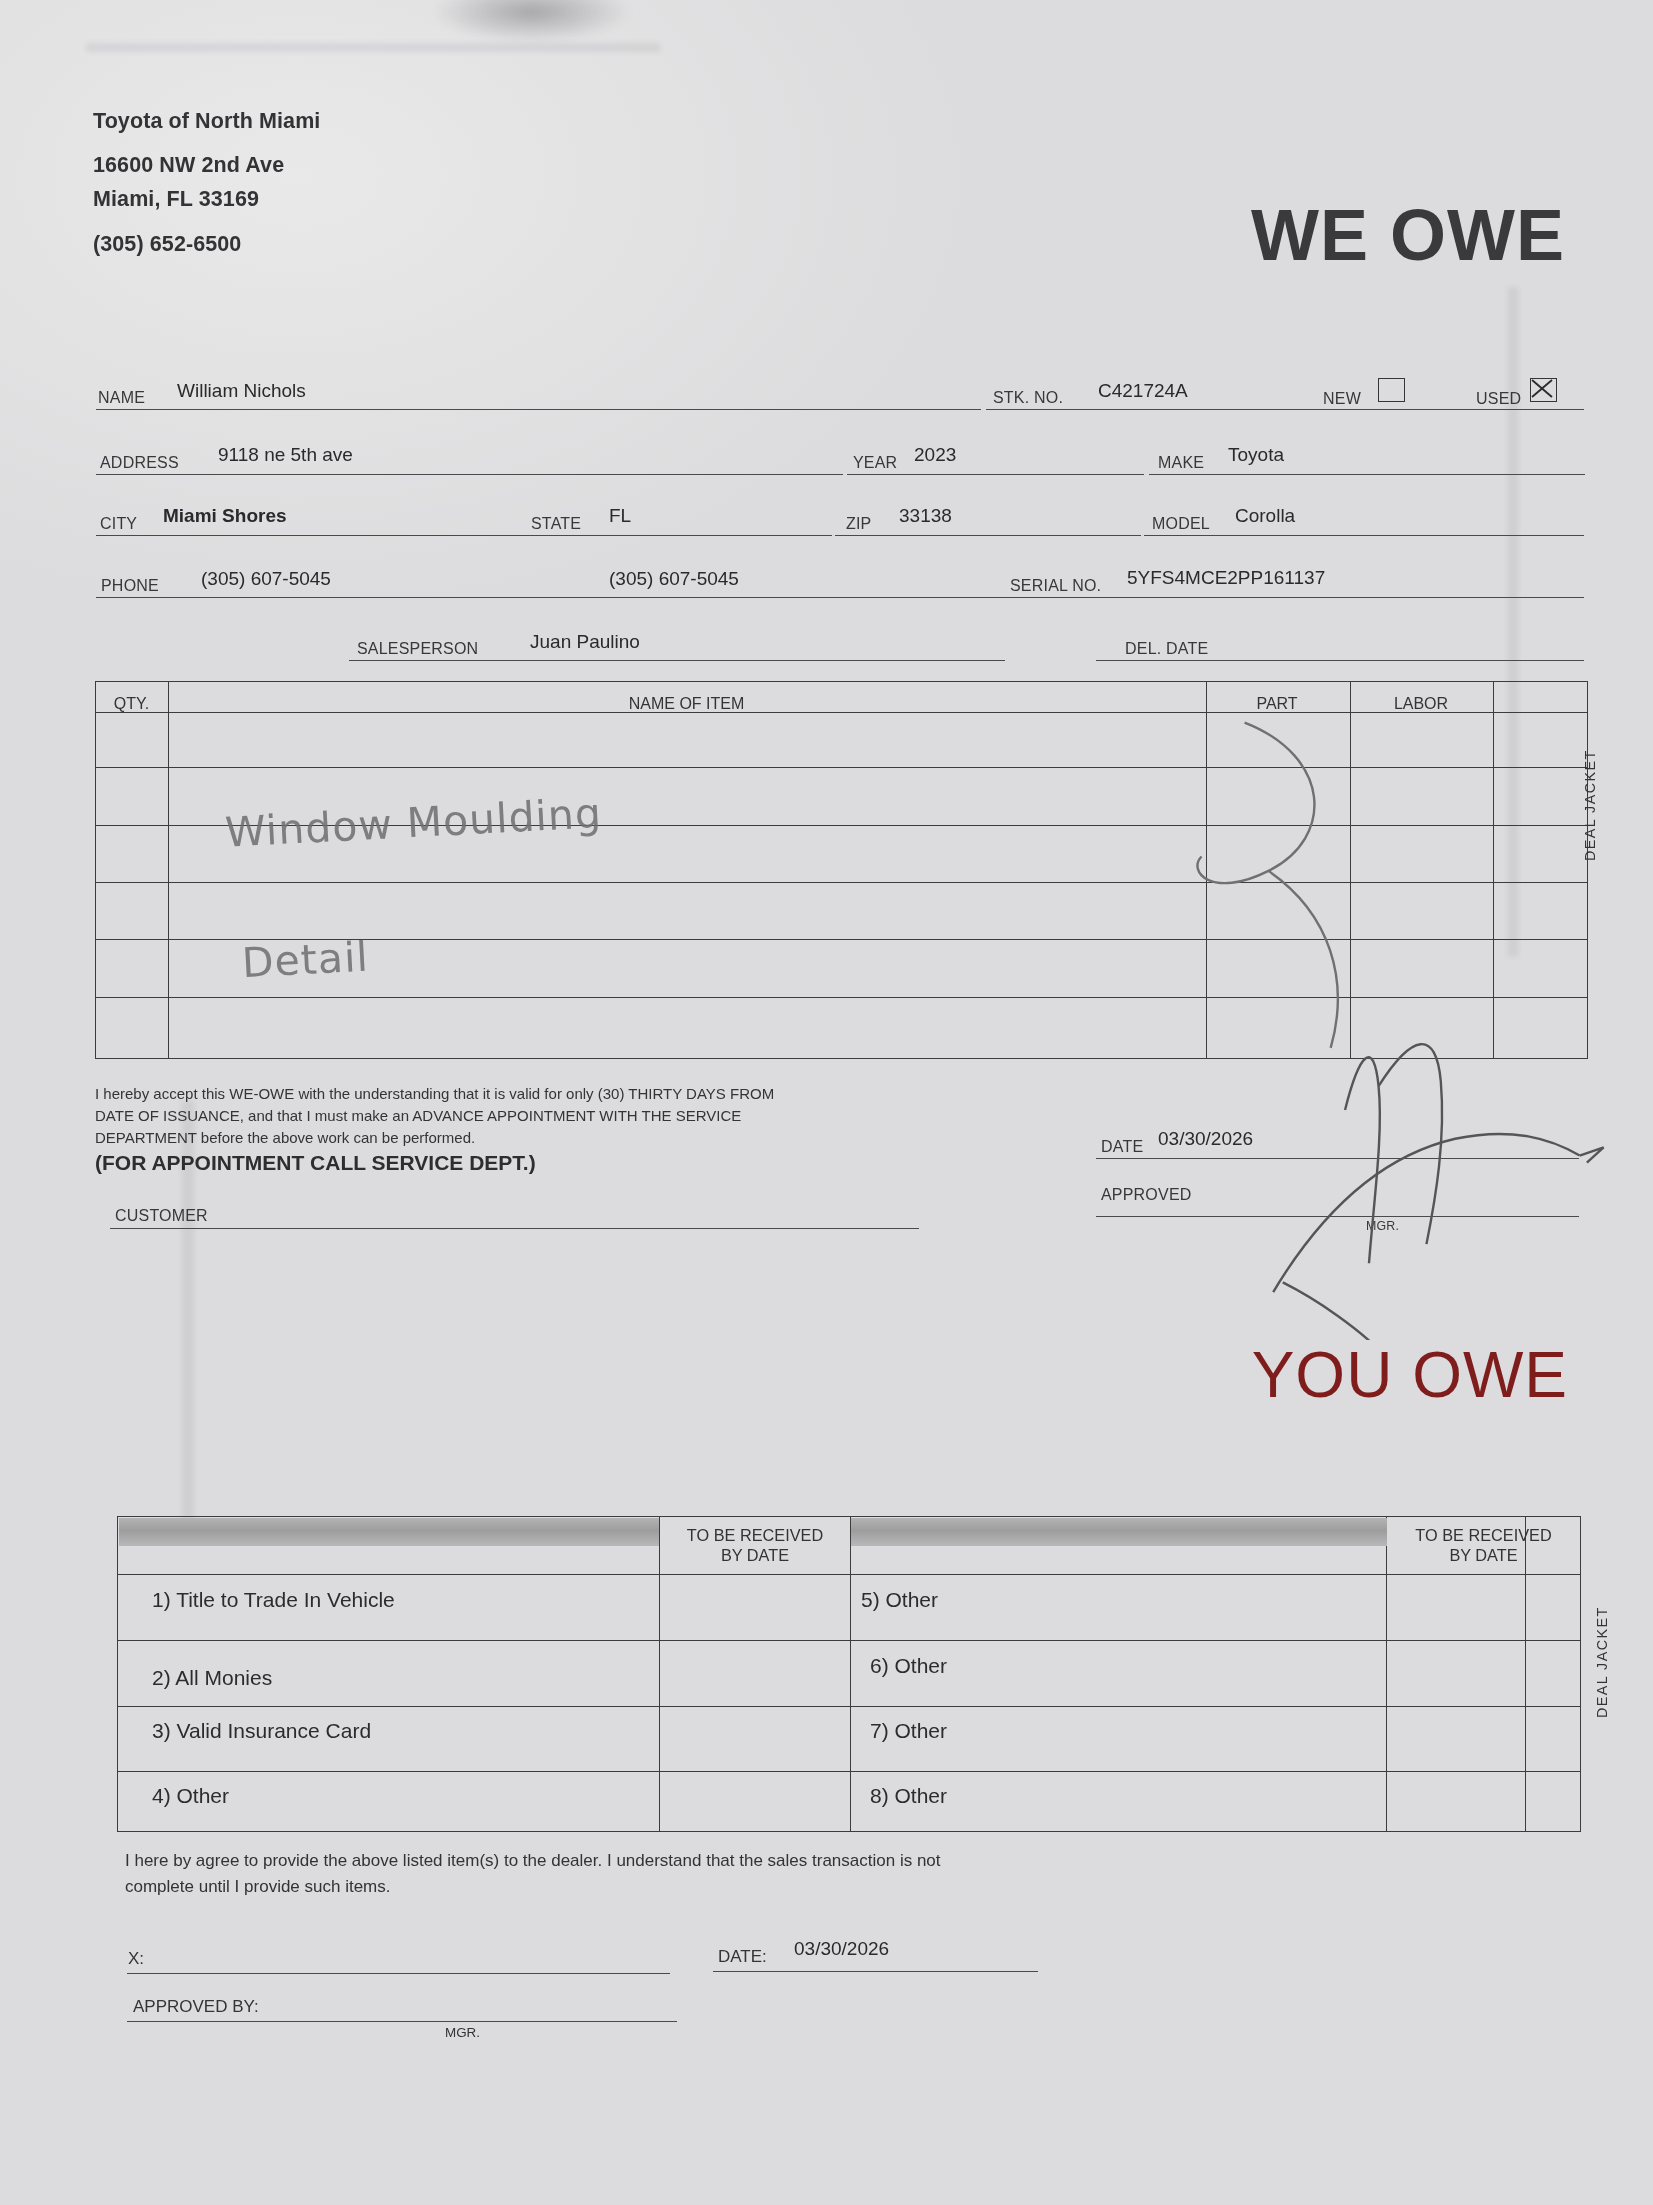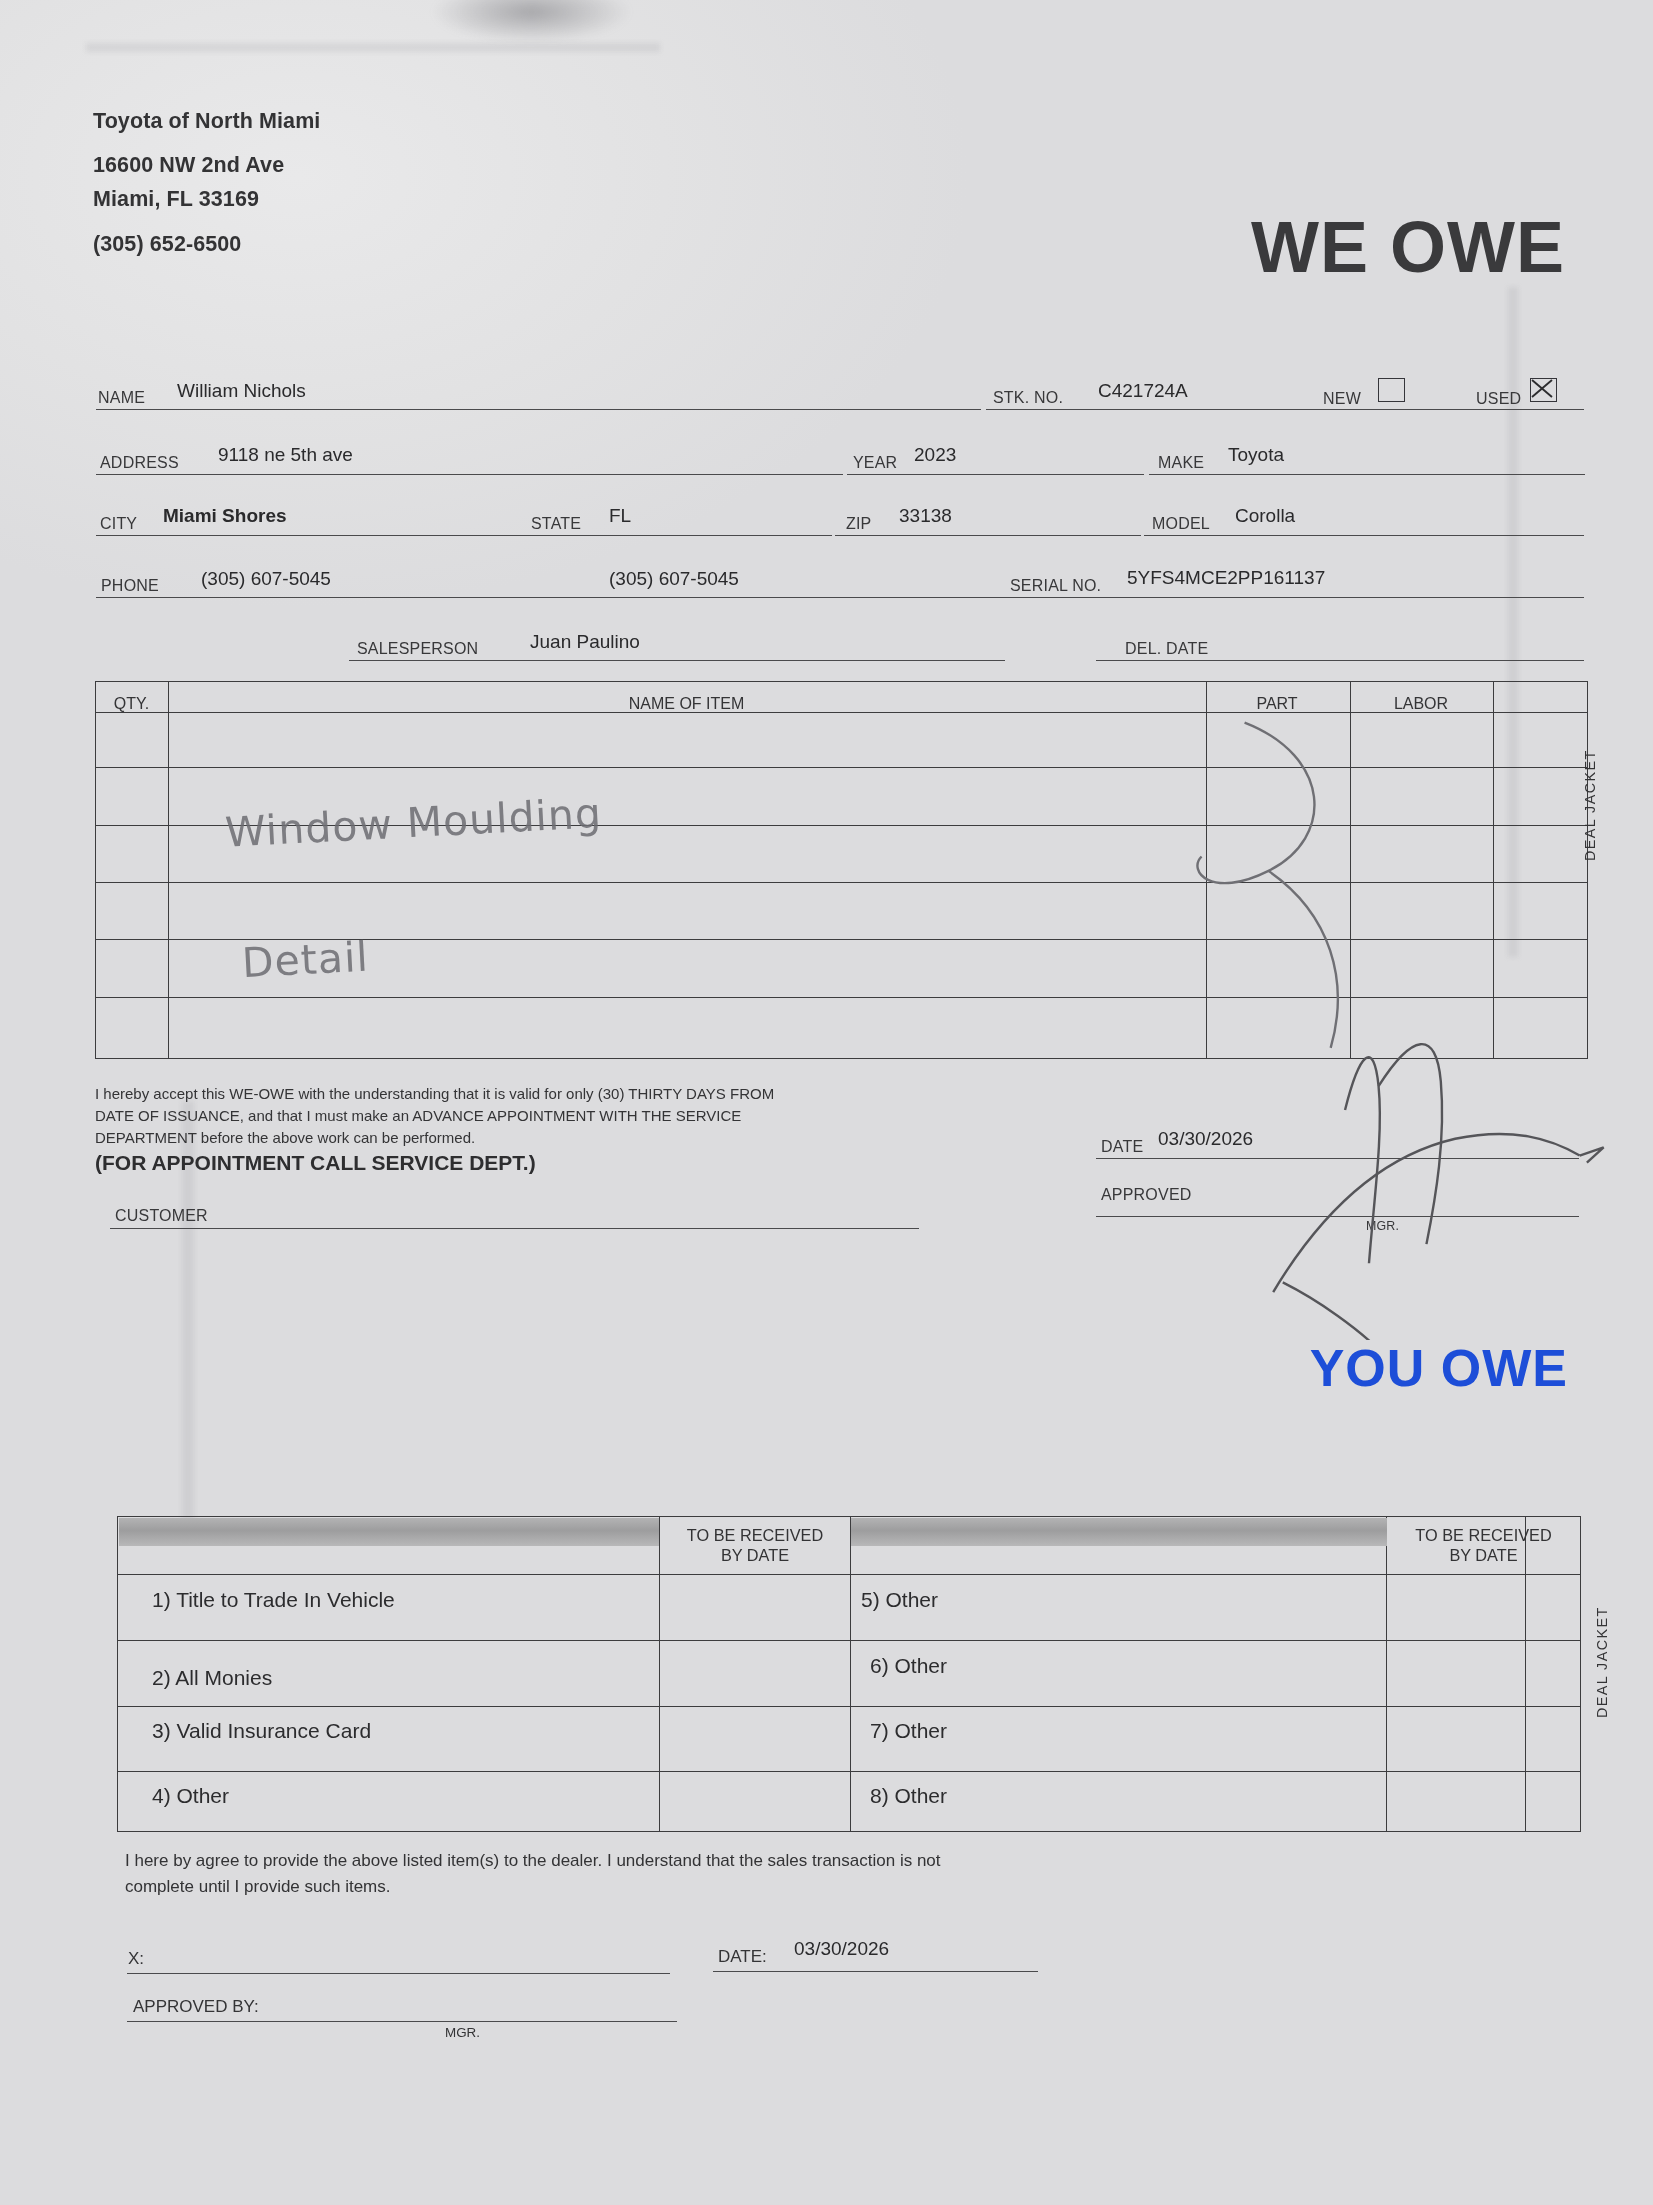--- a/index.html
+++ b/index.html
@@ -54,30 +54,29 @@
   .hdr-addr div { white-space: nowrap; }
   .hdr-addr .gap { height: 10.5px; }
   .we-owe {
     position: absolute;
     right: 89px;
     top: 194px;
     font-weight: bold;
     font-size: 72px;
     letter-spacing: 1px;
     color: #3a3a3c;
-    margin-top: 12px;
   }
   .you-owe {
     position: absolute;
     right: 86px;
     top: 1338px;
-    font-weight: bold;
-    font-size: 52px;
+    font-weight: normal;
+    font-size: 64px;
     letter-spacing: 1px;
-    color: #1d4ed8;
+    color: #7f1d1d;
   }
   .line {
     position: absolute;
     height: 1px;
     background: #4a4a4c;
   }
   .lbl {
     position: absolute;
     font-size: 16px;
     color: #38383a;

